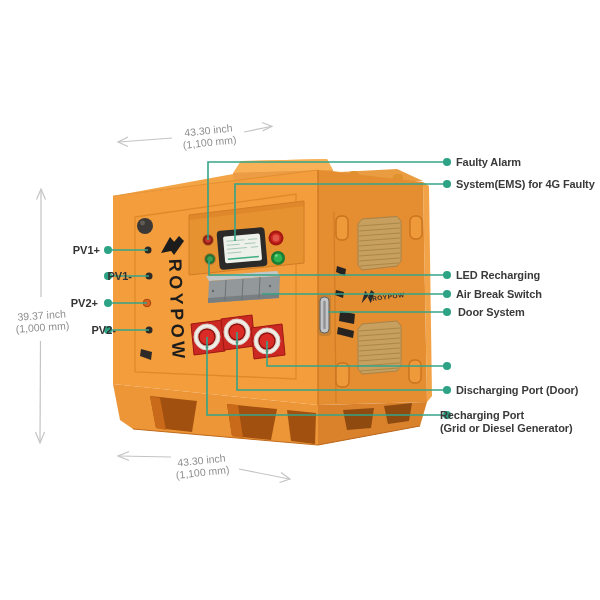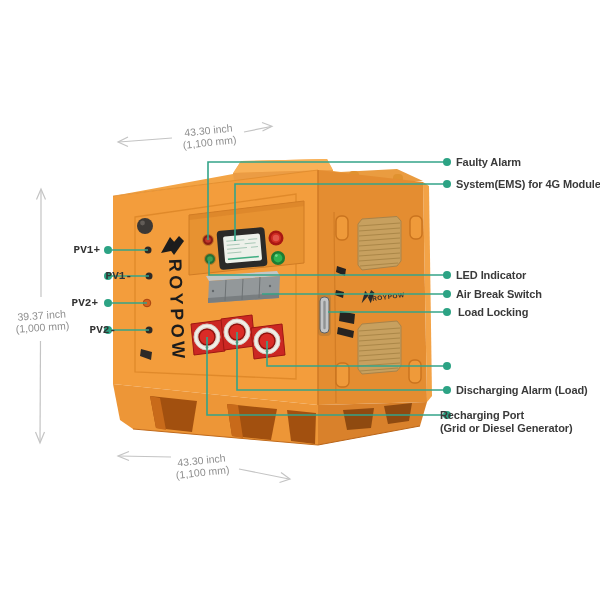--- a/index.html
+++ b/index.html
@@ -8,21 +8,21 @@
     position:relative;width:600px;height:600px;background:#ffffff;overflow:hidden;
     font-family:"Liberation Sans", sans-serif;
   }
   #stage svg{position:absolute;left:0;top:0;}
   .lbl{
     position:absolute;color:#3a3a3a;font-size:11px;font-weight:600;
     line-height:13.5px;white-space:nowrap;letter-spacing:-0.1px;
   }
   .pv-lbl{
     position:absolute;color:#333333;font-size:11px;font-weight:600;
-    width:60px;text-align:right;line-height:13px;white-space:nowrap;font-family:Liberation Mono, monospace;
+    width:60px;text-align:right;line-height:13px;white-space:nowrap;
   }
   .dim{
     position:absolute;color:#8f8f8f;font-size:10.5px;font-weight:500;
     text-align:center;line-height:12px;white-space:nowrap;
   }
 </style>
 </head>
 <body>
 
 <div id="stage">
@@ -248,26 +248,26 @@
       <circle cx="447" cy="415" r="4"></circle>
       <circle cx="108" cy="250" r="4"></circle>
       <circle cx="108" cy="276" r="4"></circle>
       <circle cx="108" cy="303" r="4"></circle>
       <circle cx="108" cy="330" r="4"></circle>
     </g>
   </svg>
 
   <div class="lbl" style="left:456px;top:155.5px;">Faulty Alarm</div>
   <div class="lbl" style="left:456px;top:178px;">
-    <div>System(EMS) for 4G Module</div>
-  </div>
-  <div class="lbl" style="left:456px;top:268.5px;">LED Indicator</div>
+    <div>System(EMS) for 4G Faulty</div>
+  </div>
+  <div class="lbl" style="left:456px;top:268.5px;">LED Recharging</div>
   <div class="lbl" style="left:456px;top:287.5px;">Air Break Switch</div>
-  <div class="lbl" style="left:458px;top:305.5px;">Load Locking</div>
-  <div class="lbl" style="left:456px;top:383.5px;">Discharging Alarm (Load)</div>
+  <div class="lbl" style="left:458px;top:305.5px;">Door System</div>
+  <div class="lbl" style="left:456px;top:383.5px;">Discharging Port (Door)</div>
   <div class="lbl" style="left:440px;top:408.5px;">
     <div>Recharging Port</div>
     <div>(Grid or Diesel Generator)</div>
   </div>
 
   <div class="pv-lbl" style="left:40px;top:243.5px;">PV1+</div>
   <div class="pv-lbl" style="left:40px;top:269.5px;margin-left:32px;">PV1-</div>
   <div class="pv-lbl" style="left:38px;top:296.5px;">PV2+</div>
   <div class="pv-lbl" style="left:56px;top:323.5px;">PV2-</div>
 

